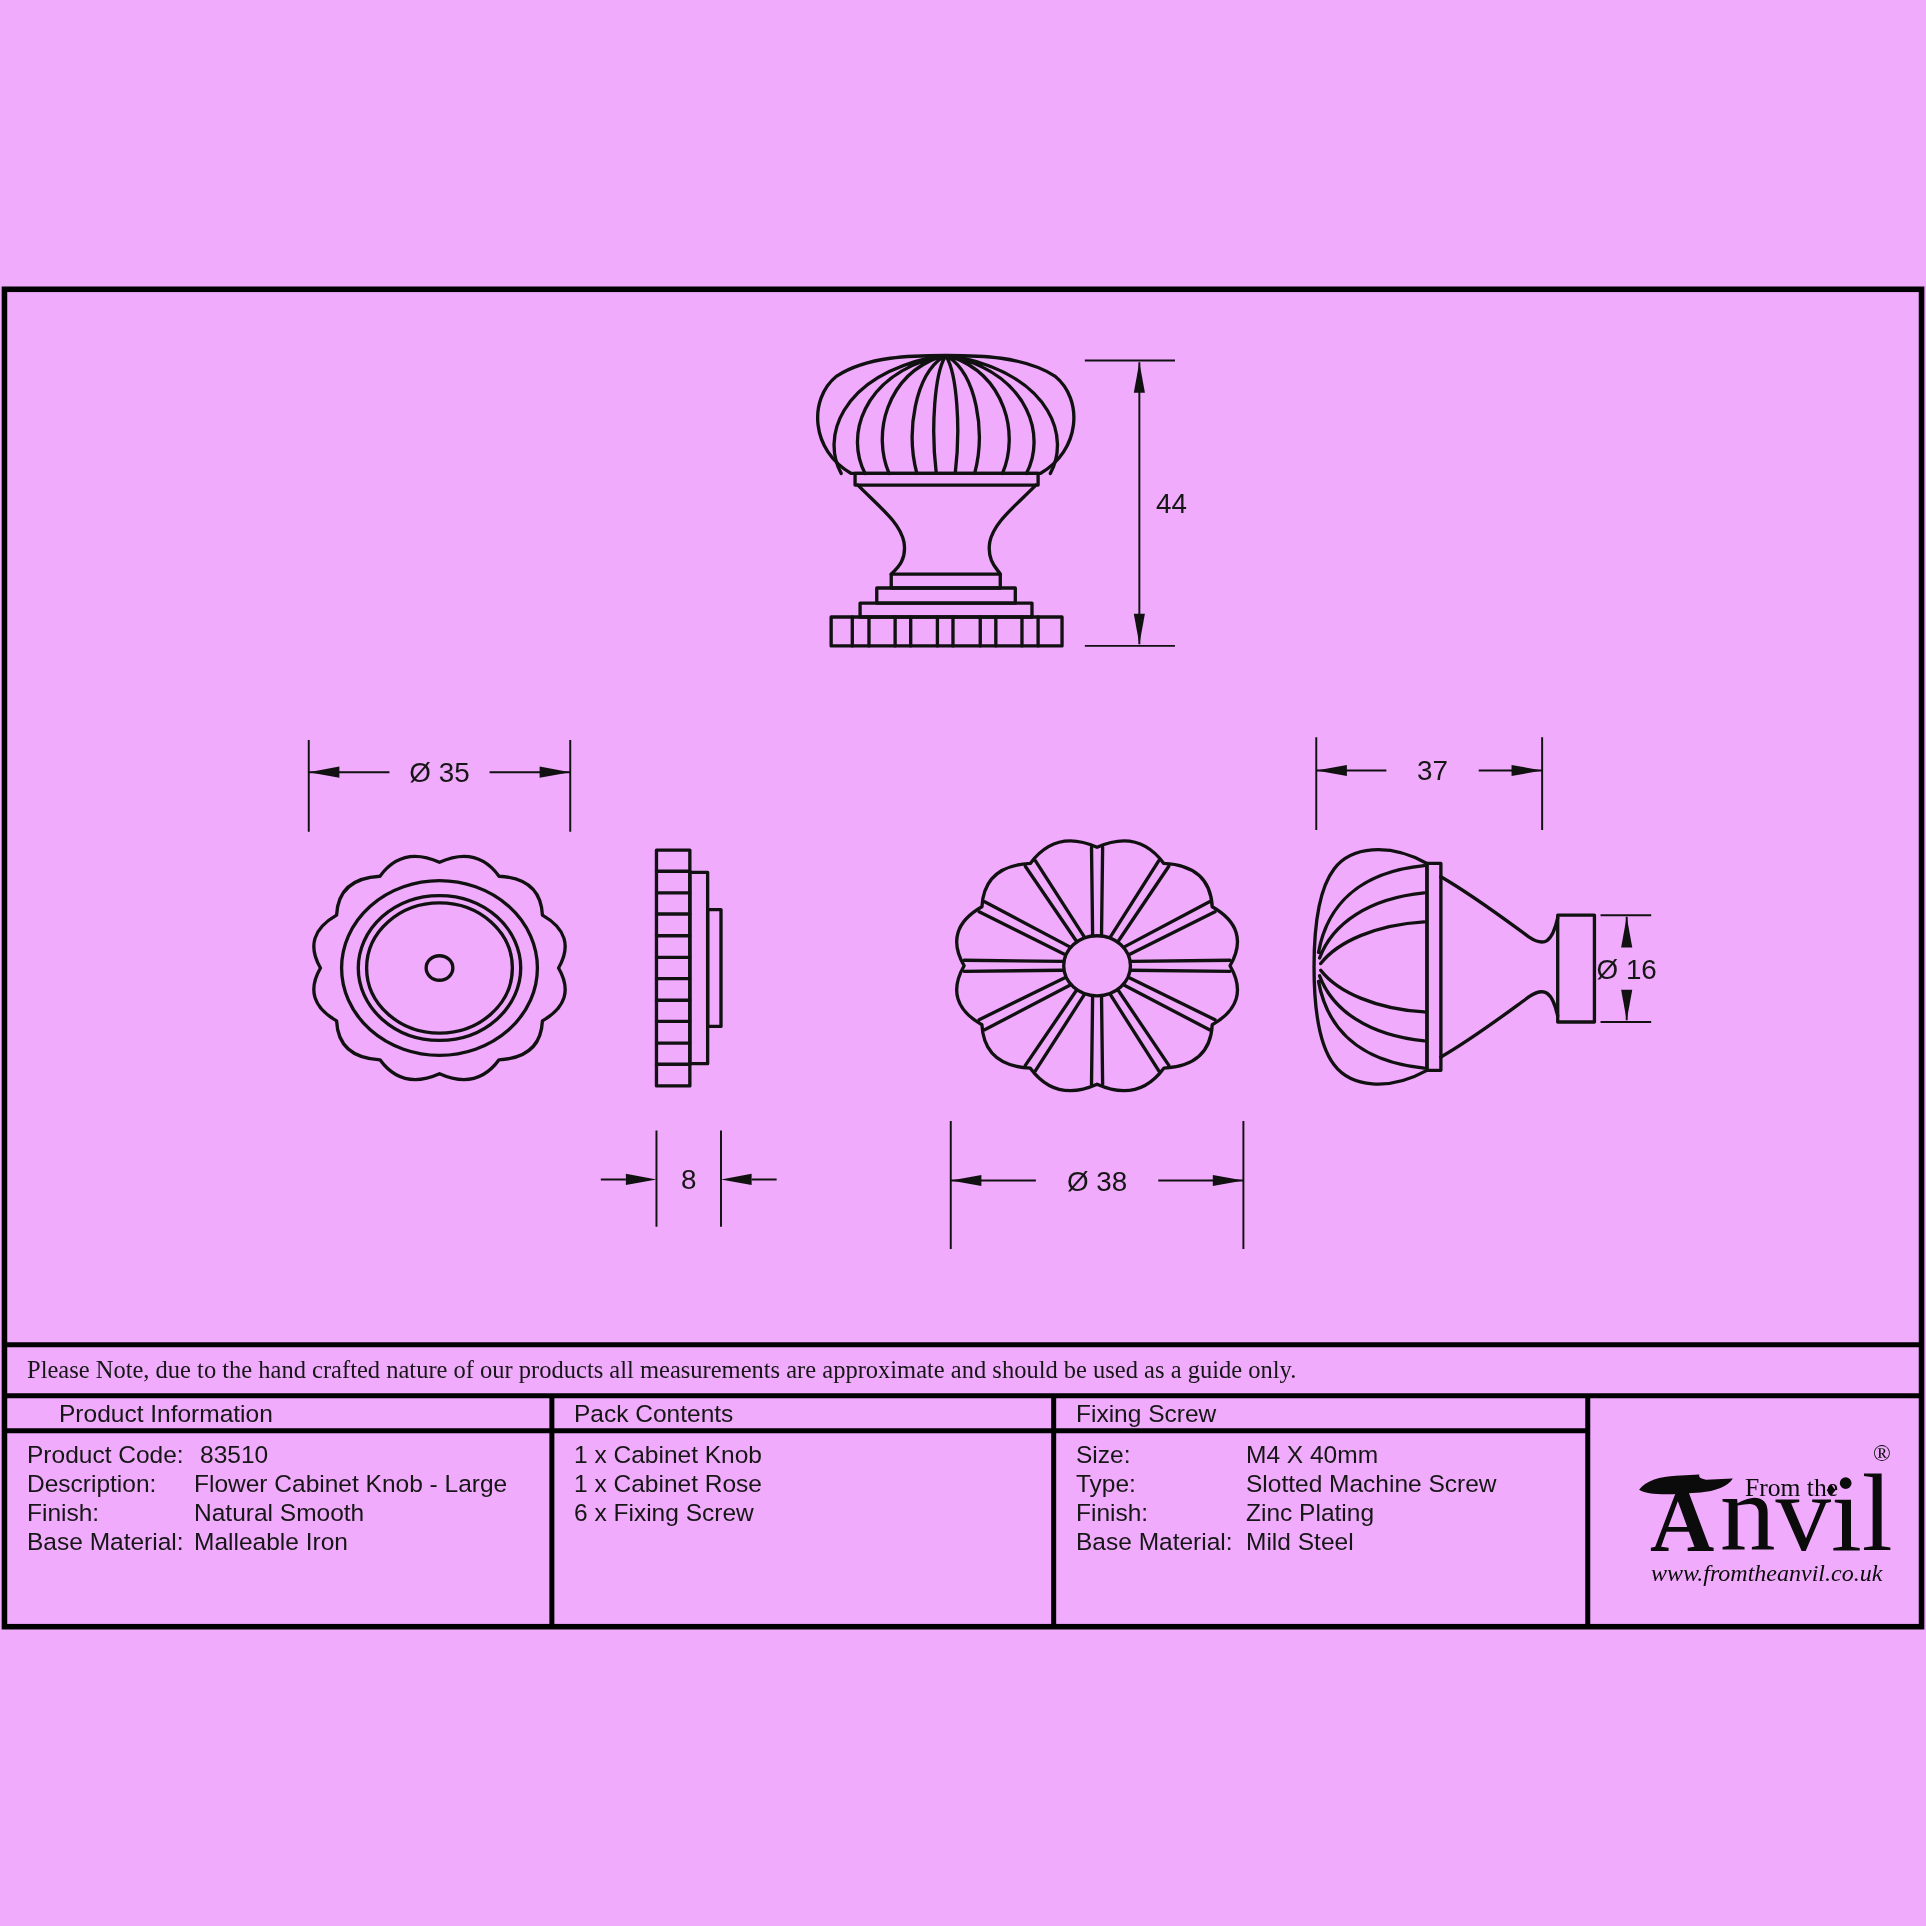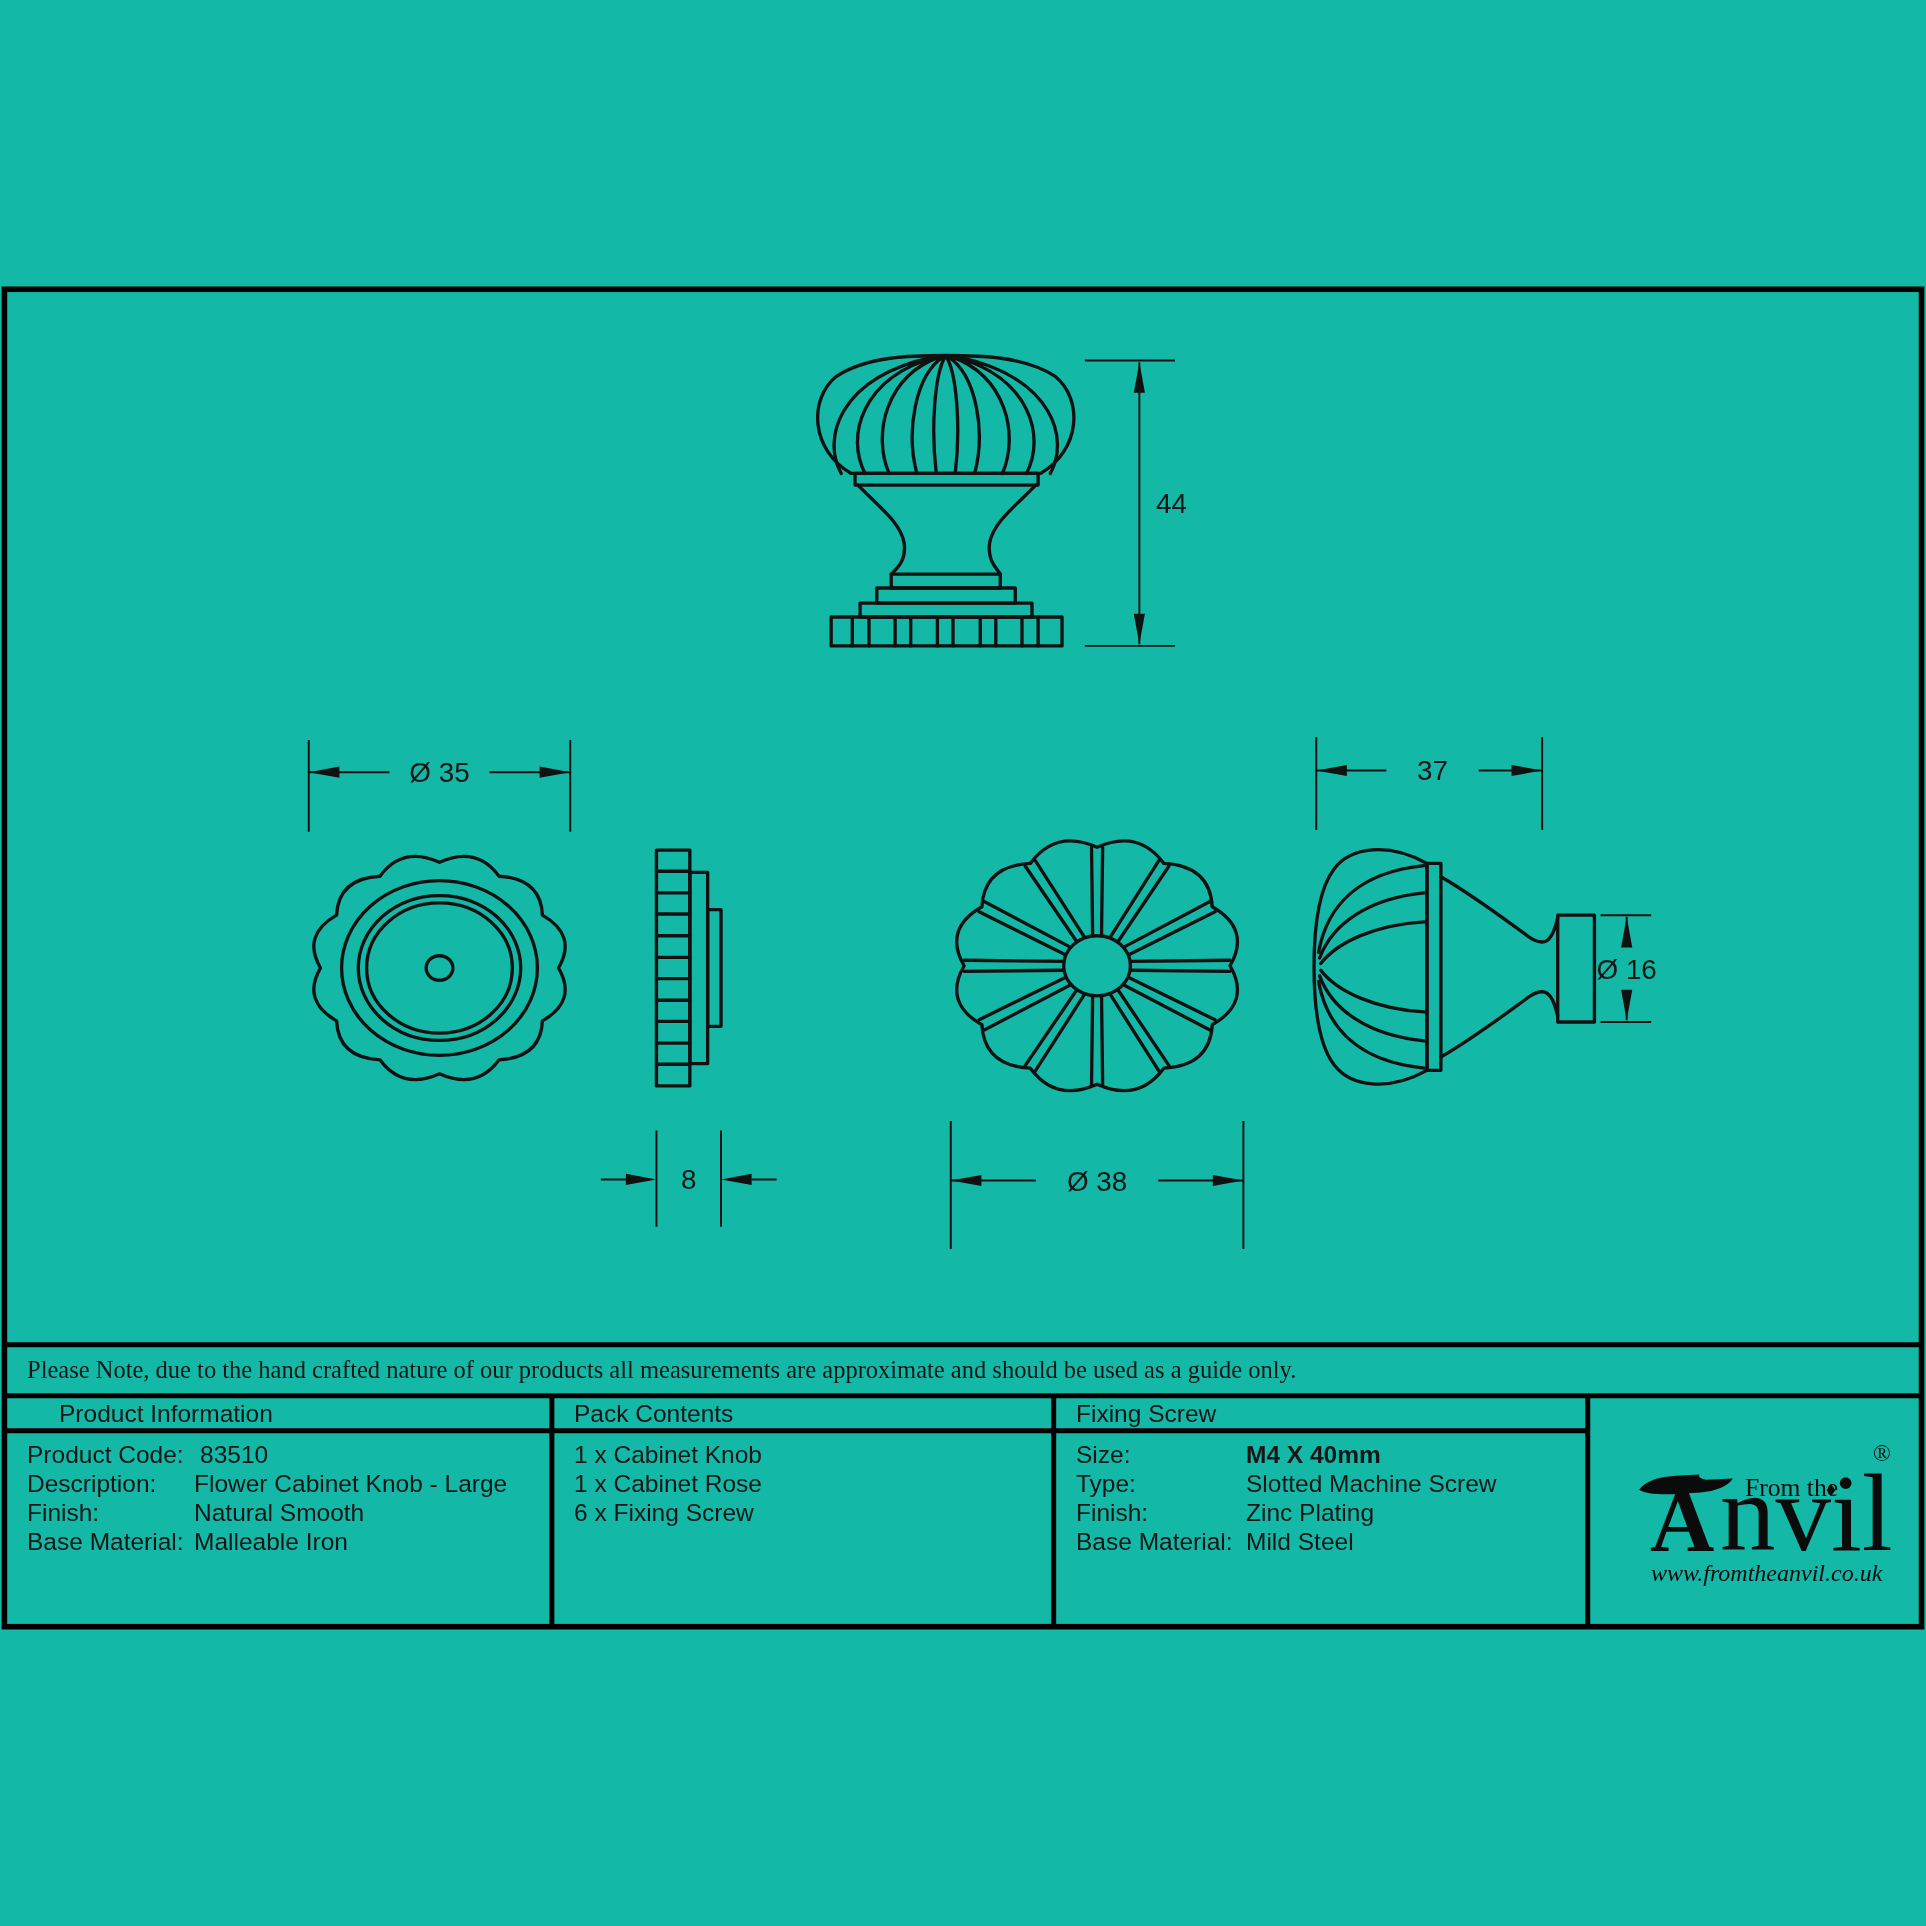--- a/index.html
+++ b/index.html
@@ -1,16 +1,16 @@
 <!DOCTYPE html>
 <html style="font-size:9px"><head>
 <meta charset="utf-8">
 <style>
   html,body{margin:0;padding:0;background:#ffffff;}
-  #canvas{position:relative;width:1926px;height:1926px;background:#14b8a6;overflow:hidden;
+  #canvas{position:relative;width:1926px;height:1926px;background:#f0abfc;overflow:hidden;
           font-family:"Liberation Sans",sans-serif;}
   #linework{position:absolute;left:0;top:0;}
   .obj{stroke:#111111;stroke-width:6;fill:none;stroke-linecap:round;stroke-linejoin:round;}
   .dim{stroke:#111111;stroke-width:3.5;fill:none;stroke-linecap:butt;}
   .arr{fill:#111111;stroke:none;}
   .tline{stroke:#000000;stroke-width:9;fill:none;}
   .frame{stroke:#000000;stroke-width:10;fill:none;}
   .dimtext{font-family:"Liberation Sans",sans-serif;font-size:50px;fill:#161616;}
   .t{position:absolute;font-size:24.5px;color:#161616;line-height:27px;white-space:nowrap;}
   .logo-el{position:absolute;font-family:"Liberation Serif",serif;color:#0b0b0b;white-space:nowrap;line-height:1;}
@@ -163,21 +163,21 @@
   <div class="t" style="left:27px;top:1499px;">Finish:</div>
   <div class="t" style="left:194px;top:1499px;text-align:center;">Natural Smooth</div>
   <div class="t" style="left:27px;top:1528px;">Base Material:</div>
   <div class="t" style="left:194px;top:1528px;">Malleable Iron</div>
 
   <div class="t" style="left:574px;top:1441px;">1 x Cabinet Knob</div>
   <div class="t" style="left:574px;top:1470px;text-align:right;">1 x Cabinet Rose</div>
   <div class="t" style="left:574px;top:1499px;">6 x Fixing Screw</div>
 
   <div class="t" style="left:1076px;top:1441px;text-align:center;">Size:</div>
-  <div class="t" style="left:1246px;top:1441px;font-weight:bold;">M4 X 40mm</div>
+  <div class="t" style="left:1246px;top:1441px;">M4 X 40mm</div>
   <div class="t" style="left:1076px;top:1470px;">Type:</div>
   <div class="t" style="left:1246px;top:1470px;">Slotted Machine Screw</div>
   <div class="t" style="left:1076px;top:1499px;">Finish:</div>
   <div class="t" style="left:1246px;top:1499px;">Zinc Plating</div>
   <div class="t" style="left:1076px;top:1528px;">Base Material:</div>
   <div class="t" style="left:1246px;top:1528px;">Mild Steel</div>
 
   <div>
     <svg class="logo-el" style="left:1638px;top:1474px;" width="96" height="28" viewBox="0 0 172 50">
       <path fill="#0b0b0b" d="M2 28 C14 12 40 4 68 3 L110 1 C108 5 112 9 122 10 L170 8 C162 22 138 31 112 33 L62 36 C34 37 10 34 2 28 Z"></path>

